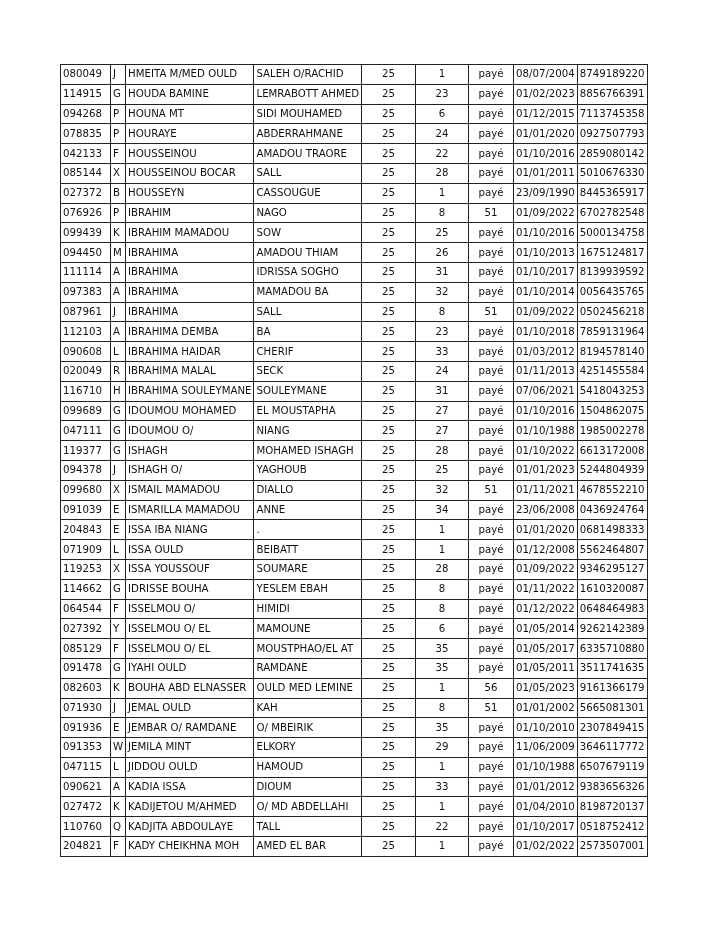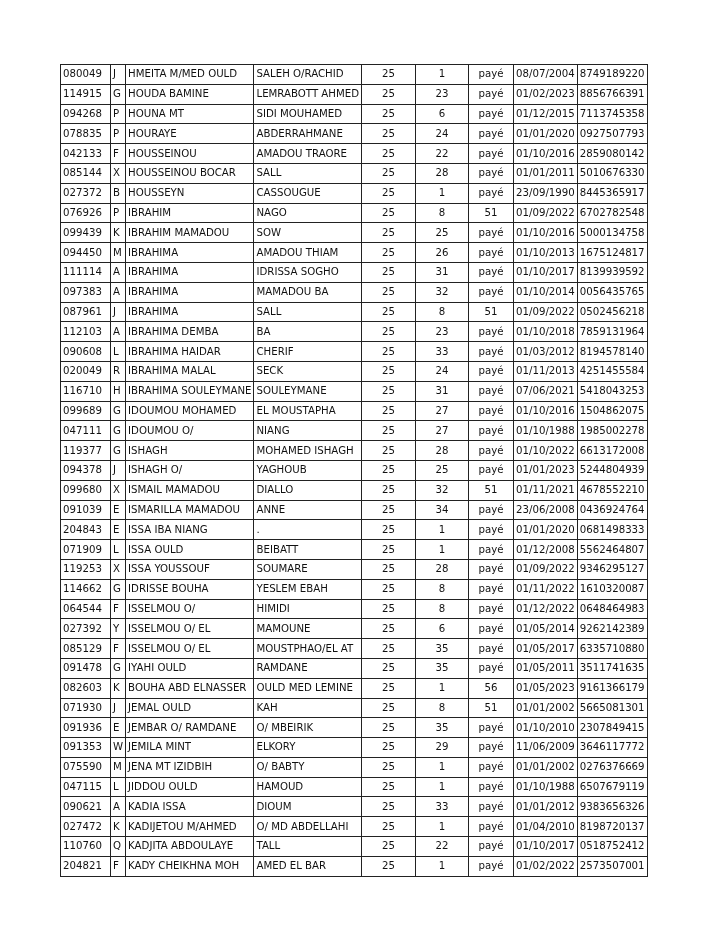--- a/index.html
+++ b/index.html
@@ -408,31 +408,20 @@
         <td>W</td>
         <td>JEMILA MINT</td>
         <td>ELKORY</td>
         <td class="c">25</td>
         <td class="c">29</td>
         <td class="c">payé</td>
         <td class="c">11/06/2009</td>
         <td class="c">3646117772</td>
       </tr>
       <tr>
-        <td>075590</td>
-        <td>M</td>
-        <td>JENA MT IZIDBIH</td>
-        <td>O/ BABTY</td>
-        <td class="c">25</td>
-        <td class="c">1</td>
-        <td class="c">payé</td>
-        <td class="c">01/01/2002</td>
-        <td class="c">0276376669</td>
-      </tr>
-      <tr>
         <td>047115</td>
         <td>L</td>
         <td>JIDDOU OULD</td>
         <td>HAMOUD</td>
         <td class="c">25</td>
         <td class="c">1</td>
         <td class="c">payé</td>
         <td class="c">01/10/1988</td>
         <td class="c">6507679119</td>
       </tr>

